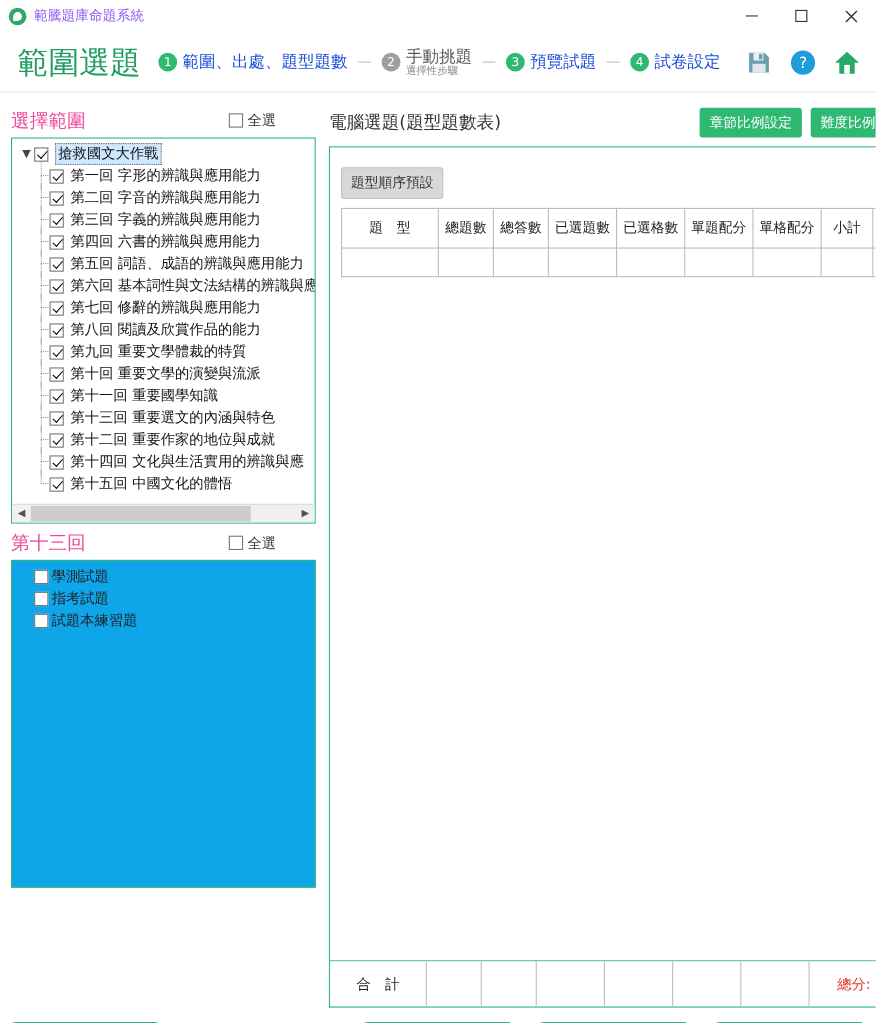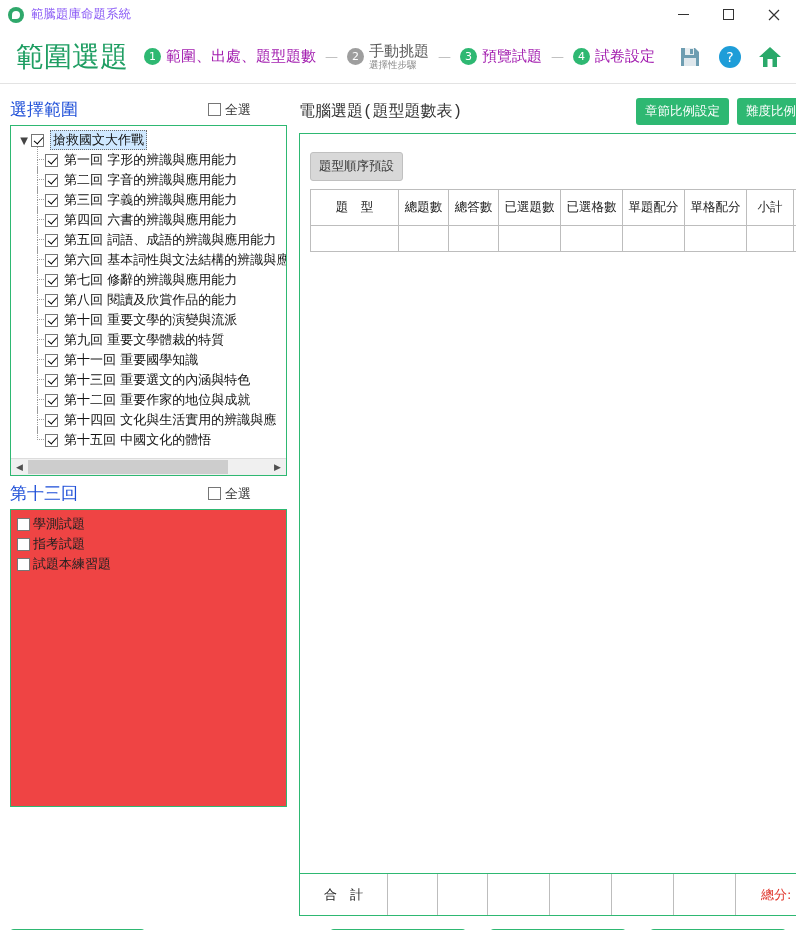--- a/index.html
+++ b/index.html
@@ -75,21 +75,21 @@
     width: 17px; height: 17px;
     border-radius: 50%;
     background: #2eb872;
     color: #fff;
     font-size: 11px;
     display: flex; align-items: center; justify-content: center;
     margin-right: 5px;
     flex: 0 0 auto;
   }
   .step-num.inactive { background: #9e9e9e; }
-  .step-label { font-size: 15px; color: #a21caf; }
+  .step-label { font-size: 15px; color: #1d4ed8; }
   .step-label.inactive { color: #5a5a5a; }
   .step-label .sub {
     display: block;
     font-size: 9.5px;
     color: #8a8a8a;
     line-height: 10px;
     margin-top: 1px;
   }
   .step-label.two-line { line-height: 15px; }
   .step-sep {
@@ -109,21 +109,21 @@
   .left-col { width: 277px; flex: 0 0 277px; }
   .right-col { flex: 1 1 auto; margin-left: 12px; display: flex; flex-direction: column; }
 
   .sec-head {
     display: flex;
     align-items: center;
     margin: 6px 0 4px 0;
   }
   .sec-title {
     font-size: 17px;
-    color: #1d4ed8;
+    color: #ec4899;
     margin-right: auto;
   }
   .chk-wrap { display: flex; align-items: center; font-size: 13px; color: #333; }
   .chk {
     width: 13px; height: 13px;
     border: 1px solid #767676;
     background: #fff;
     display: inline-block;
     margin-right: 4px;
     position: relative;
@@ -209,39 +209,39 @@
   .hs-thumb {
     position: absolute;
     left: 0; top: 1px;
     width: 200px; height: 14px;
     background: #cdcdcd;
   }
 
   .src-box {
     border: 1px solid #2eb872;
     height: 298px;
-    background: #ef4444;
-    padding: 4px 6px;
+    background: #0ea5e9;
+    padding: 4px 20px;
   }
   .src-row {
     display: flex;
     align-items: center;
     height: 20px;
     font-size: 13px;
   }
   .src-row .chk { margin-right: 3px; }
 
   
   .right-head {
     display: flex;
     align-items: center;
     margin-bottom: 8px;
     margin-top: 6px;
   }
-  .right-title { font-size: 16px; color: #333; margin-right: auto; font-family: Liberation Mono, monospace; }
+  .right-title { font-size: 16px; color: #333; margin-right: auto; }
   .gbtn {
     background: #2eb872;
     color: #fff;
     border: none;
     border-radius: 3px;
     font-size: 12.5px;
     padding: 5px 9px;
     margin-left: 8px;
     cursor: pointer;
     font-family: "DejaVu Sans", "Liberation Sans", sans-serif;
@@ -447,25 +447,25 @@
         <div class="tree-row child">
           <span class="chk checked"></span>
           <span class="node-label">第七回 修辭的辨識與應用能力</span>
         </div>
         <div class="tree-row child">
           <span class="chk checked"></span>
           <span class="node-label">第八回 閱讀及欣賞作品的能力</span>
         </div>
         <div class="tree-row child">
           <span class="chk checked"></span>
+          <span class="node-label">第九回 重要文學體裁的特質</span>
+        </div>
+        <div class="tree-row child">
+          <span class="chk checked"></span>
           <span class="node-label">第十回 重要文學的演變與流派</span>
-        </div>
-        <div class="tree-row child">
-          <span class="chk checked"></span>
-          <span class="node-label">第九回 重要文學體裁的特質</span>
         </div>
         <div class="tree-row child">
           <span class="chk checked"></span>
           <span class="node-label">第十一回 重要國學知識</span>
         </div>
         <div class="tree-row child">
           <span class="chk checked"></span>
           <span class="node-label">第十三回 重要選文的內涵與特色</span>
         </div>
         <div class="tree-row child">

